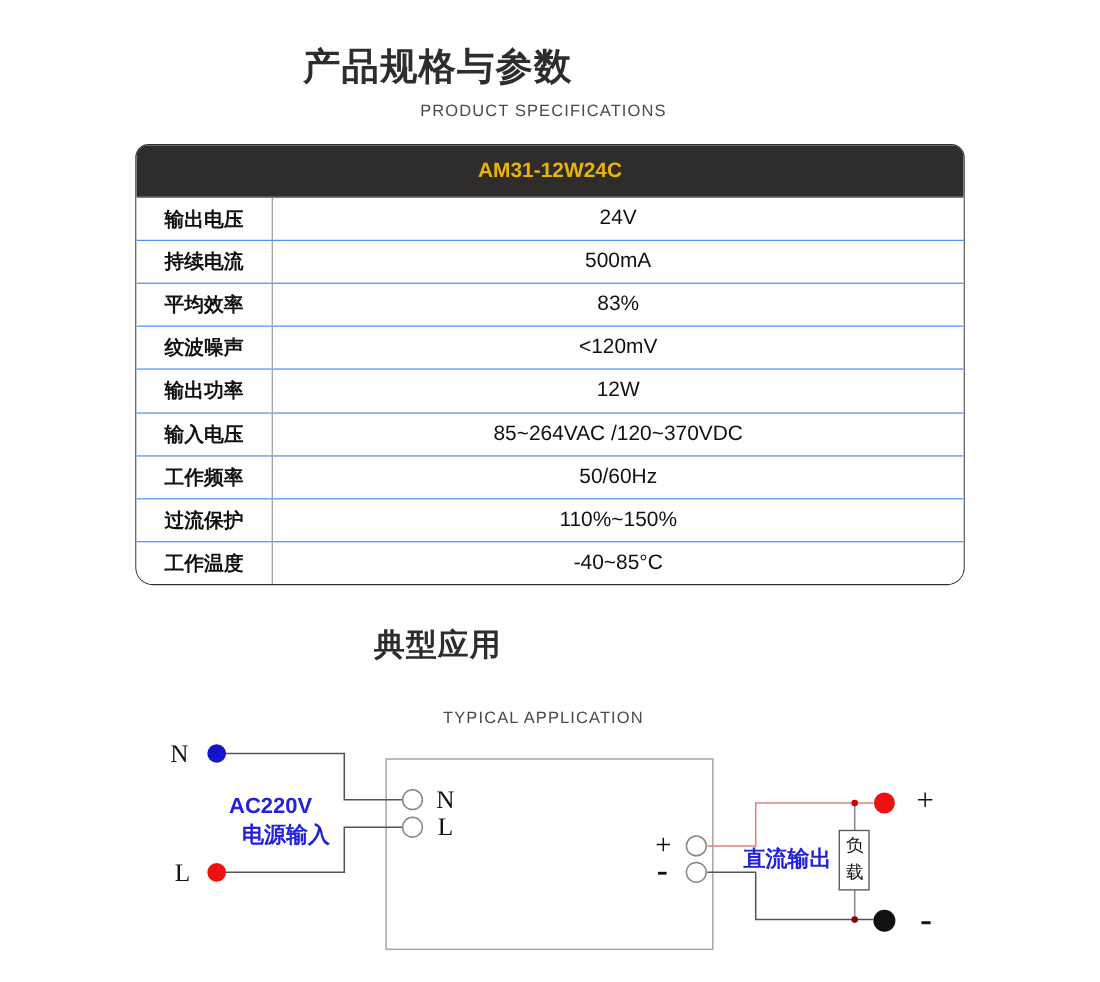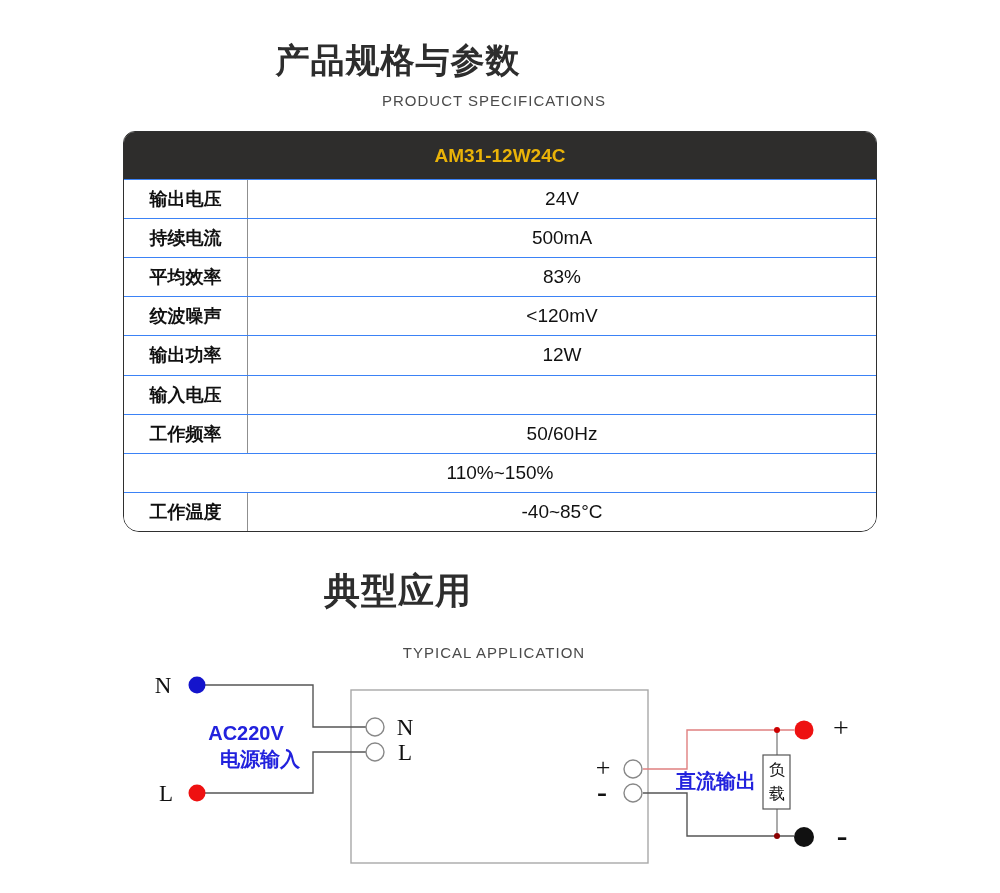--- a/index.html
+++ b/index.html
@@ -11,21 +11,21 @@
   .sec-title{
     position:absolute;left:0;width:796px;text-align:center;
     color:#2d2d2d;font-weight:600;letter-spacing:1px;
   }
   .sec-sub{
     position:absolute;left:0;width:988px;text-align:center;
     color:#4a4a4a;font-size:15px;font-weight:400;letter-spacing:1px;
   }
   .spec-title{top:38px;font-size:34px;}
   .spec-sub{top:92px;}
-  .app-title{top:567px;font-size:36px;}
+  .app-title{top:567px;font-size:28px;}
   .app-sub{top:644px;}
 
   
   .spec-table{
     position:absolute;left:123px;top:131px;width:754px;height:401px;
     box-sizing:border-box;border:1px solid #2f2f2f;
     border-radius:12px 12px 16px 16px;overflow:hidden;
     display:flex;flex-direction:column;background:#fff;
   }
   .spec-header{display:flex;flex:0 0 47px;background:#2e2d2c;color:#ffffff;}
@@ -85,26 +85,28 @@
     <div class="spec-row">
       <div class="cell-label">纹波噪声</div>
       <div class="cell-value">&lt;120mV</div>
     </div>
     <div class="spec-row">
       <div class="cell-label">输出功率</div>
       <div class="cell-value">12W</div>
     </div>
     <div class="spec-row">
       <div class="cell-label">输入电压</div>
+      <div class="cell-value">85~264VAC /120~370VDC</div>
     </div>
     <div class="spec-row">
       <div class="cell-label">工作频率</div>
       <div class="cell-value">50/60Hz</div>
     </div>
     <div class="spec-row">
+      <div class="cell-label">过流保护</div>
       <div class="cell-value">110%~150%</div>
     </div>
     <div class="spec-row">
       <div class="cell-label">工作温度</div>
       <div class="cell-value">-40~85°C</div>
     </div>
   </div>
 
   <div class="sec-title app-title">典型应用</div>
   <div class="sec-sub app-sub">TYPICAL APPLICATION</div>

